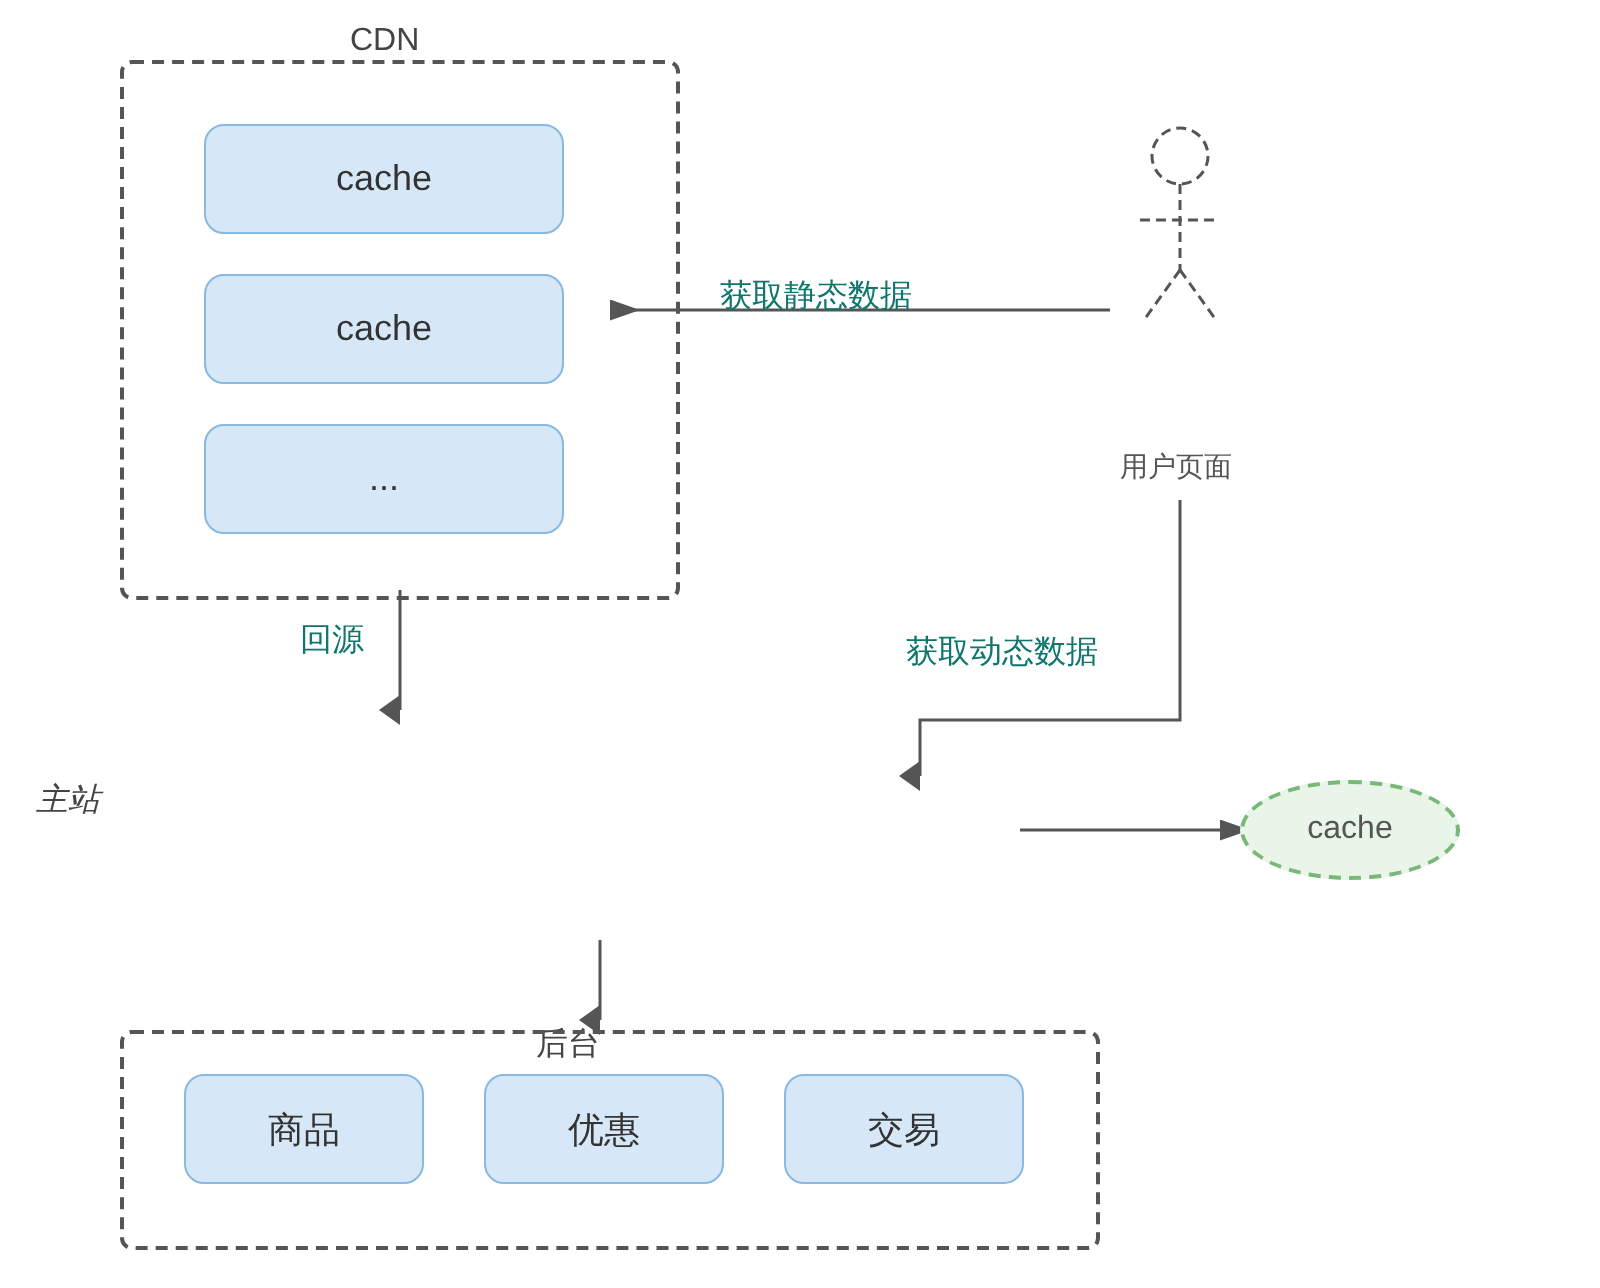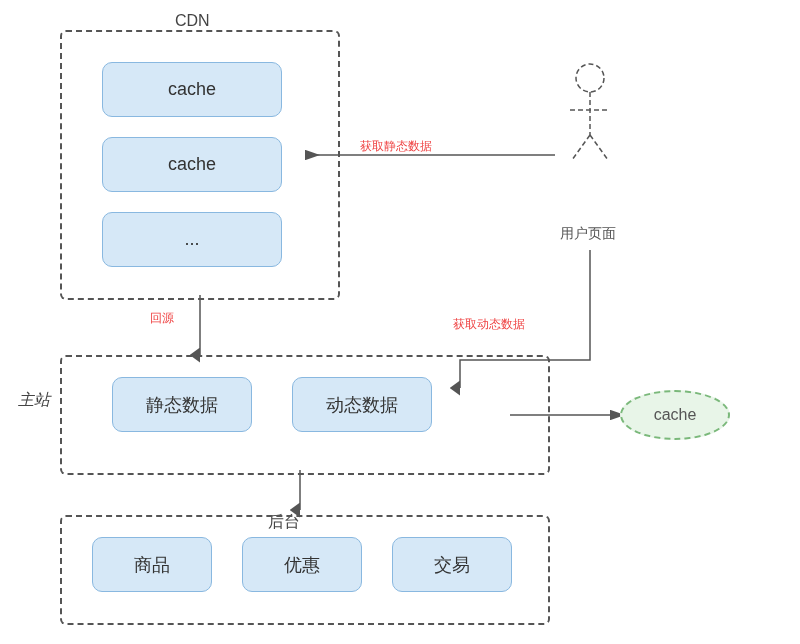--- a/index.html
+++ b/index.html
@@ -70,22 +70,22 @@
       border-radius: 50%;
       display: flex;
       align-items: center;
       justify-content: center;
       font-size: 16px;
       color: #555;
     }
 
     .arrow-label {
       position: absolute;
-      font-size: 12px;
-      color: #ef4444;
+      font-size: 16px;
+      color: #0f766e;
     }
 
     .sub-label {
       position: absolute;
       font-size: 14px;
       color: #555;
     }
   </style>
 </head>
 <body>
@@ -127,26 +127,20 @@
 
     <div class="blue-box" style="top:30px; left:40px; width:180px; height:55px;">cache</div>
 
     <div class="blue-box" style="top:105px; left:40px; width:180px; height:55px;">cache</div>
 
     <div class="blue-box" style="top:180px; left:40px; width:180px; height:55px;">...</div>
   </div>
 
   <div class="section-label" style="top:390px; left:18px;font-style:italic;">主站</div>
 
-  <div class="dashed-box" style="top:355px; left:60px; width:490px; height:120px;">
-
-    <div class="blue-box" style="top:20px; left:50px; width:140px; height:55px;">静态数据</div>
-
-    <div class="blue-box" style="top:20px; left:230px; width:140px; height:55px;">动态数据</div>
-  </div>
 
   <div class="cache-ellipse" style="top:390px; left:620px;">cache</div>
 
   <div class="section-label" style="top:512px; left:268px;">后台</div>
 
   <div class="dashed-box" style="top:515px; left:60px; width:490px; height:110px;">
 
     <div class="blue-box" style="top:20px; left:180px; width:120px; height:55px;">优惠</div>
 
     <div class="blue-box" style="top:20px; left:30px; width:120px; height:55px;">商品</div>

